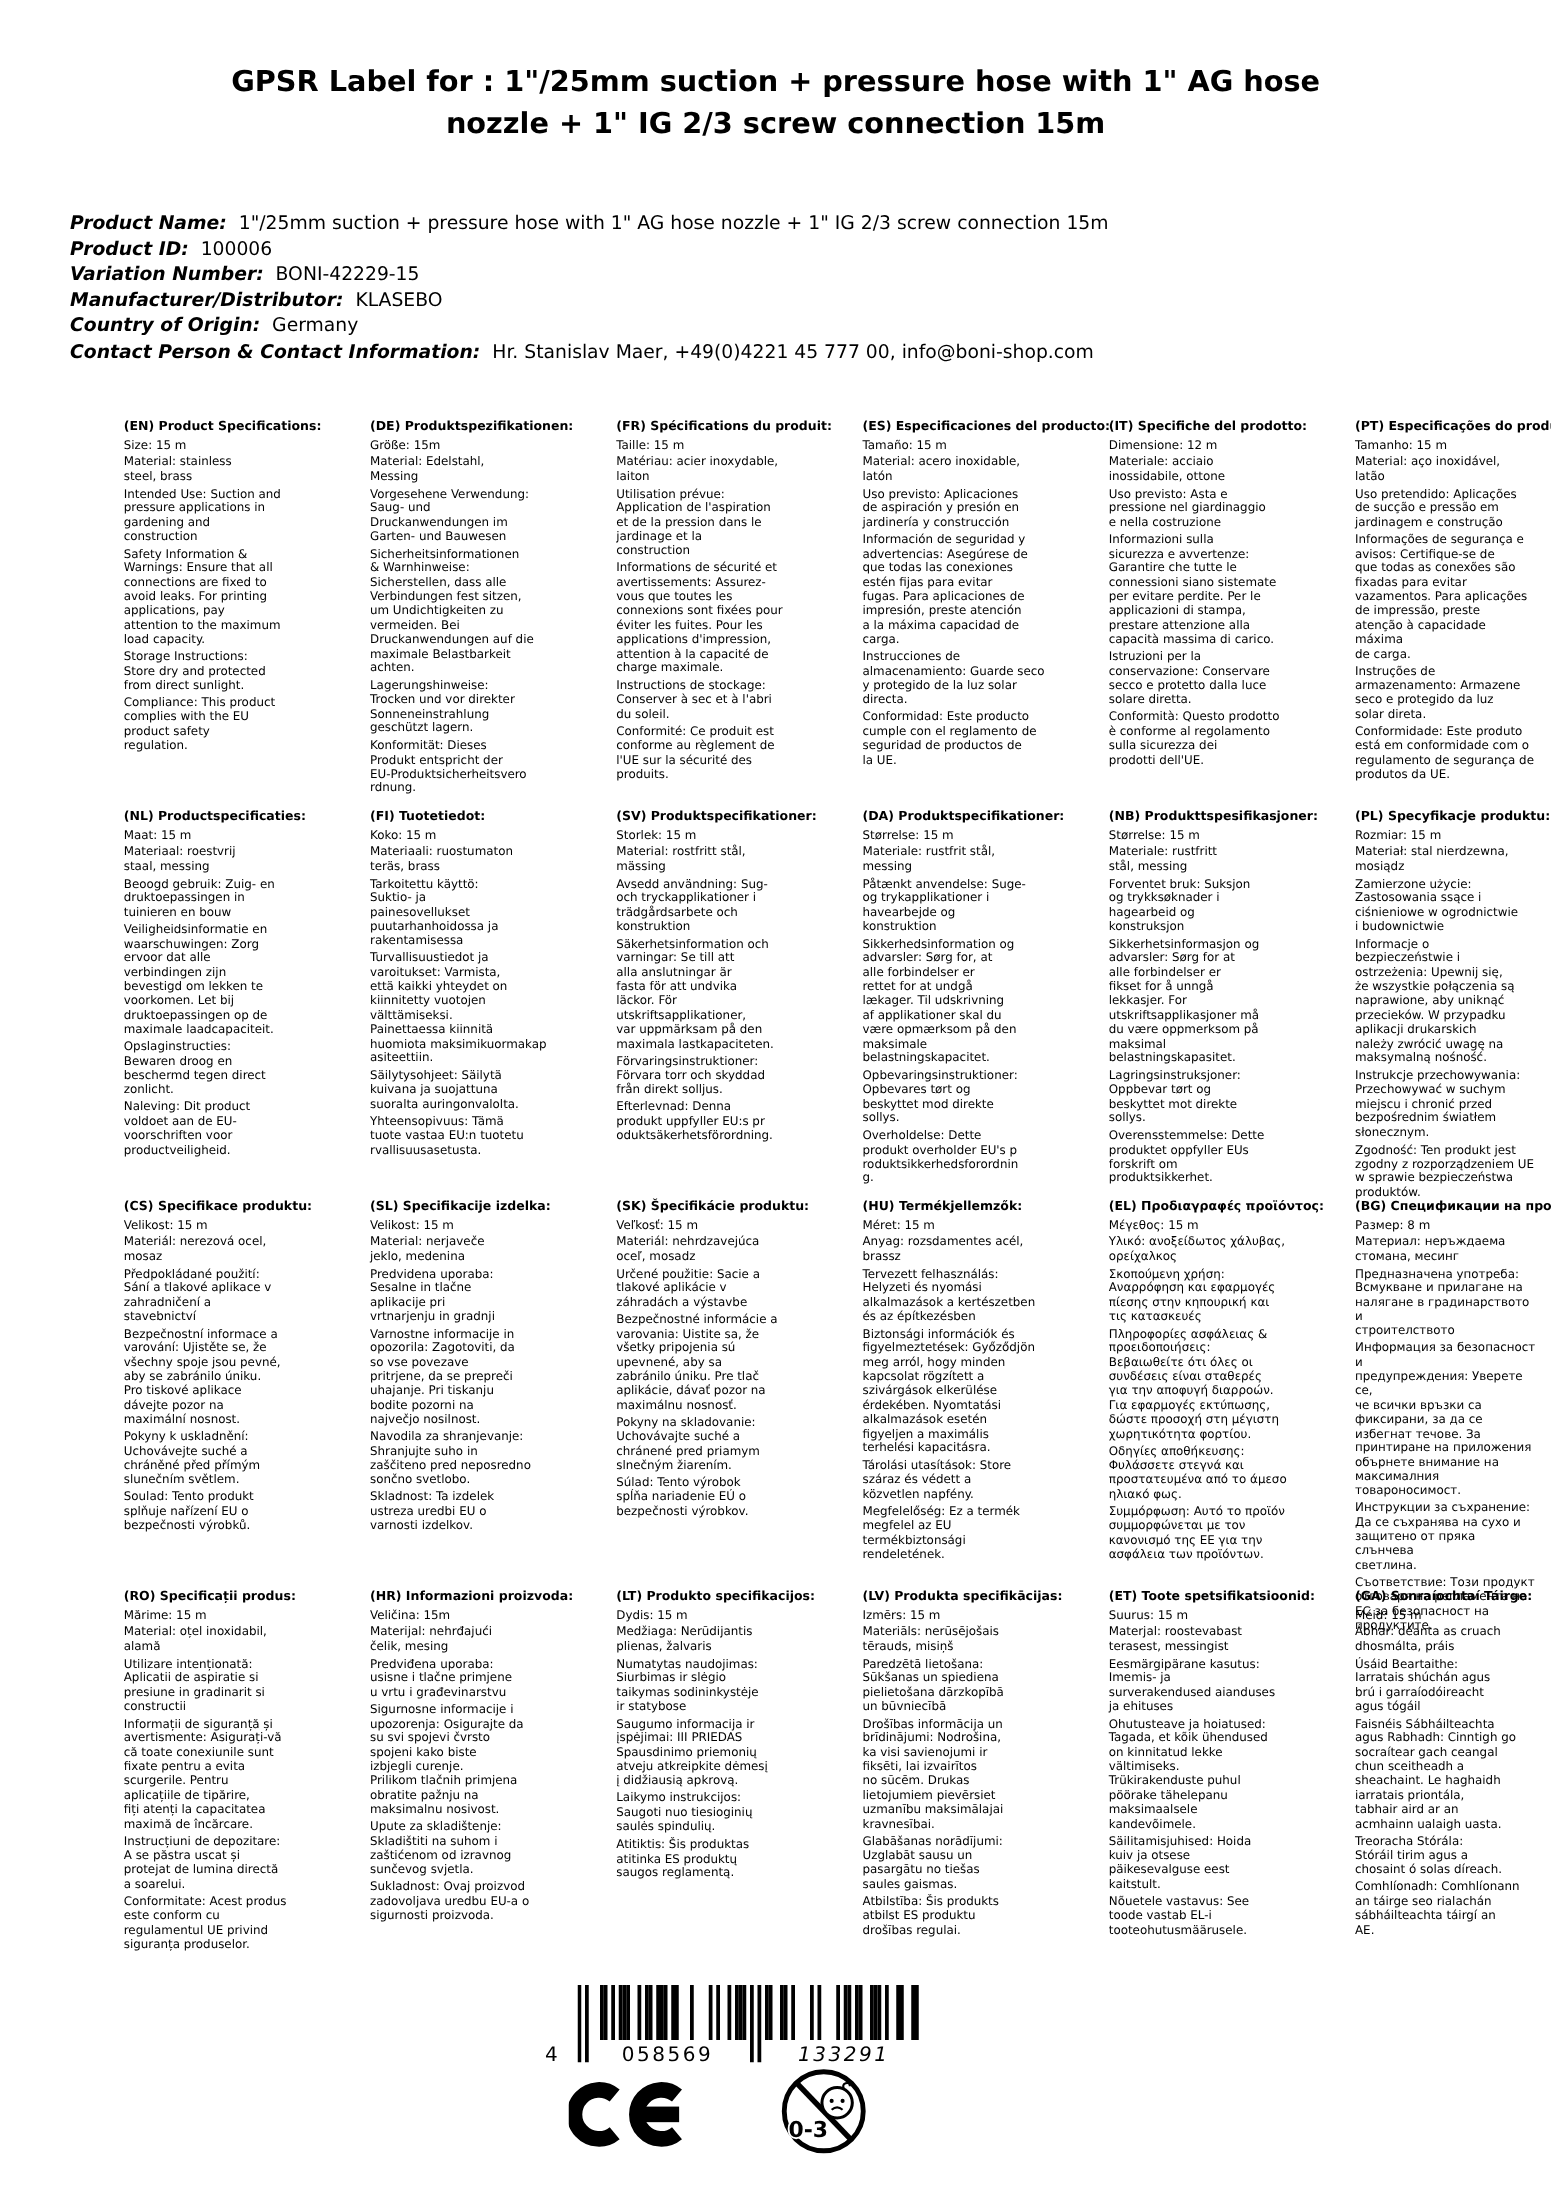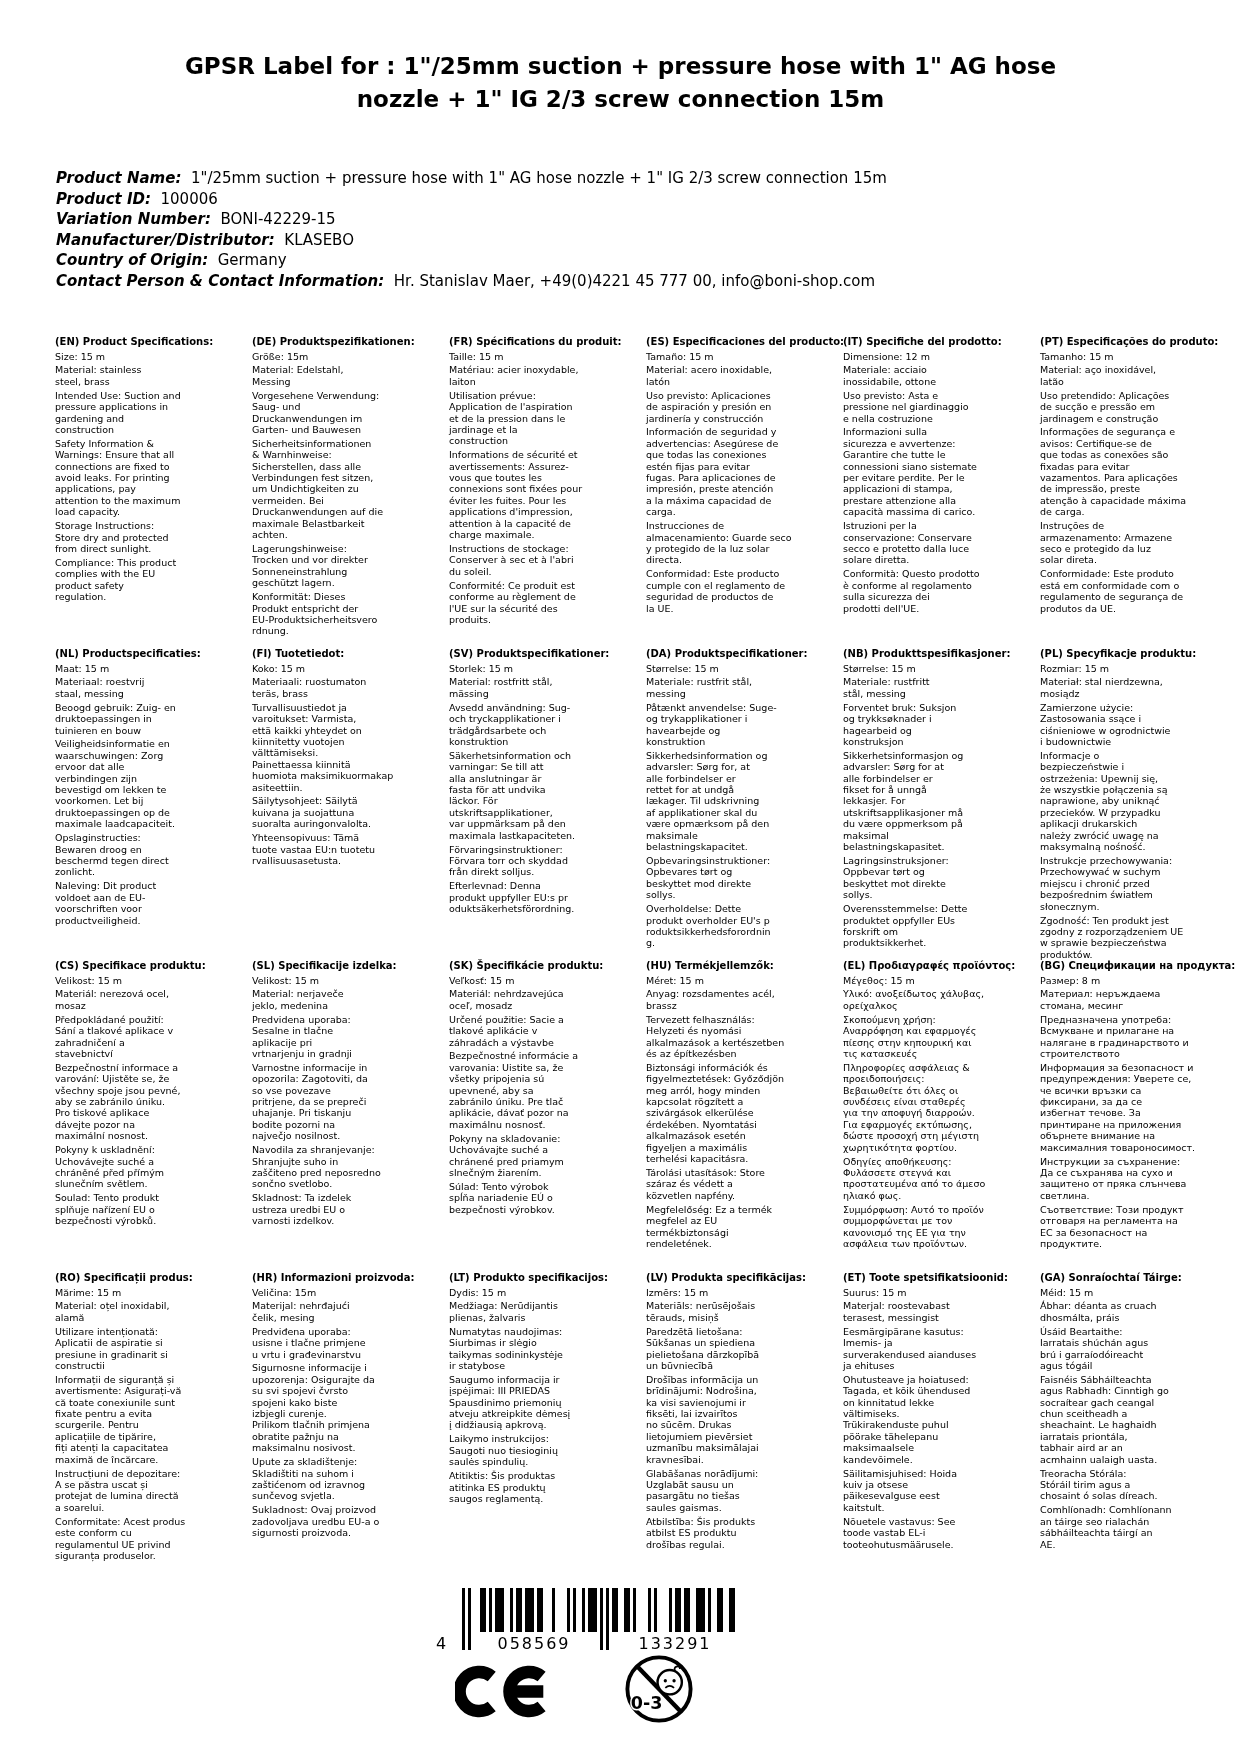--- a/index.html
+++ b/index.html
@@ -18,36 +18,36 @@
     font-size:15px; line-height:20.5px;
   }
   .info-row .lbl { font-weight:bold;font-style:italic; }
   .spec-grid {
     position:absolute; top:336px; left:55px;
     display:grid;
     grid-template-columns:repeat(6,190px);
     grid-template-rows:312px 312px 312px auto;
     column-gap:7px;
   }
-  .spec-block { font-size:9.5px; line-height:11.4px; }
+  .spec-block { font-size:9.5px; line-height:11.4px;margin-left:44px; }
   .spec-block h3 {
     font-size:10px; line-height:12px; font-weight:bold;
     white-space:nowrap; margin-bottom:1px;
   }
   .spec-block p { white-space:pre-line; margin-top:2.5px; }
   .barcode {
     position:absolute; left:462px; top:1588px; width:285px; height:62px;
   }
   .bc-num {
     position:absolute; bottom:-2px; font-size:16px; line-height:17px;
     letter-spacing:2px; text-align:center;
   }
   .bc-lead  { left:-26px; letter-spacing:0; }
   .bc-left  { left:12px;  width:120px; }
-  .bc-right { left:153px; width:120px; }
+  .bc-right { left:153px; width:120px;font-style:italic; }
   .ce-mark { position:absolute; left:455px; top:1663px; }
   .age-mark { position:absolute; left:624px; top:1654px; }
 </style>
 </head>
 <body>
 
 <div class="title">
   <div>GPSR Label for : 1"/25mm suction + pressure hose with 1" AG hose</div>
   <div>nozzle + 1" IG 2/3 screw connection 15m</div>
 </div>
@@ -237,20 +237,25 @@
       <p>Naleving: Dit product
 voldoet aan de EU-
 voorschriften voor
 productveiligheid.</p>
     </div>
     <div class="spec-block">
       <h3>(FI) Tuotetiedot:</h3>
       <p>Koko: 15 m</p>
       <p>Materiaali: ruostumaton
 teräs, brass</p>
+      <p>Tarkoitettu käyttö:
+Suktio- ja
+painesovellukset
+puutarhanhoidossa ja
+rakentamisessa</p>
       <p>Turvallisuustiedot ja
 varoitukset: Varmista,
 että kaikki yhteydet on
 kiinnitetty vuotojen
 välttämiseksi.
 Painettaessa kiinnitä
 huomiota maksimikuormakap
 asiteettiin.</p>
       <p>Säilytysohjeet: Säilytä
 kuivana ja suojattuna

